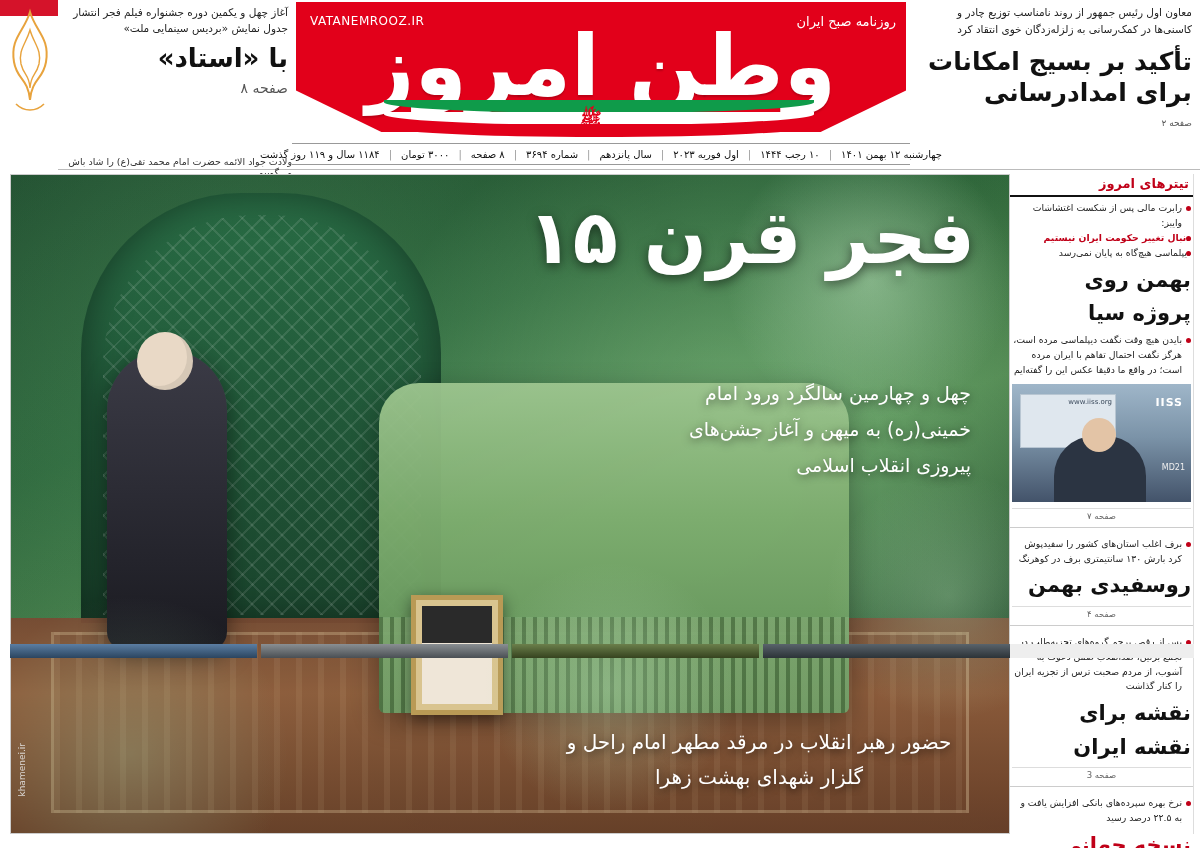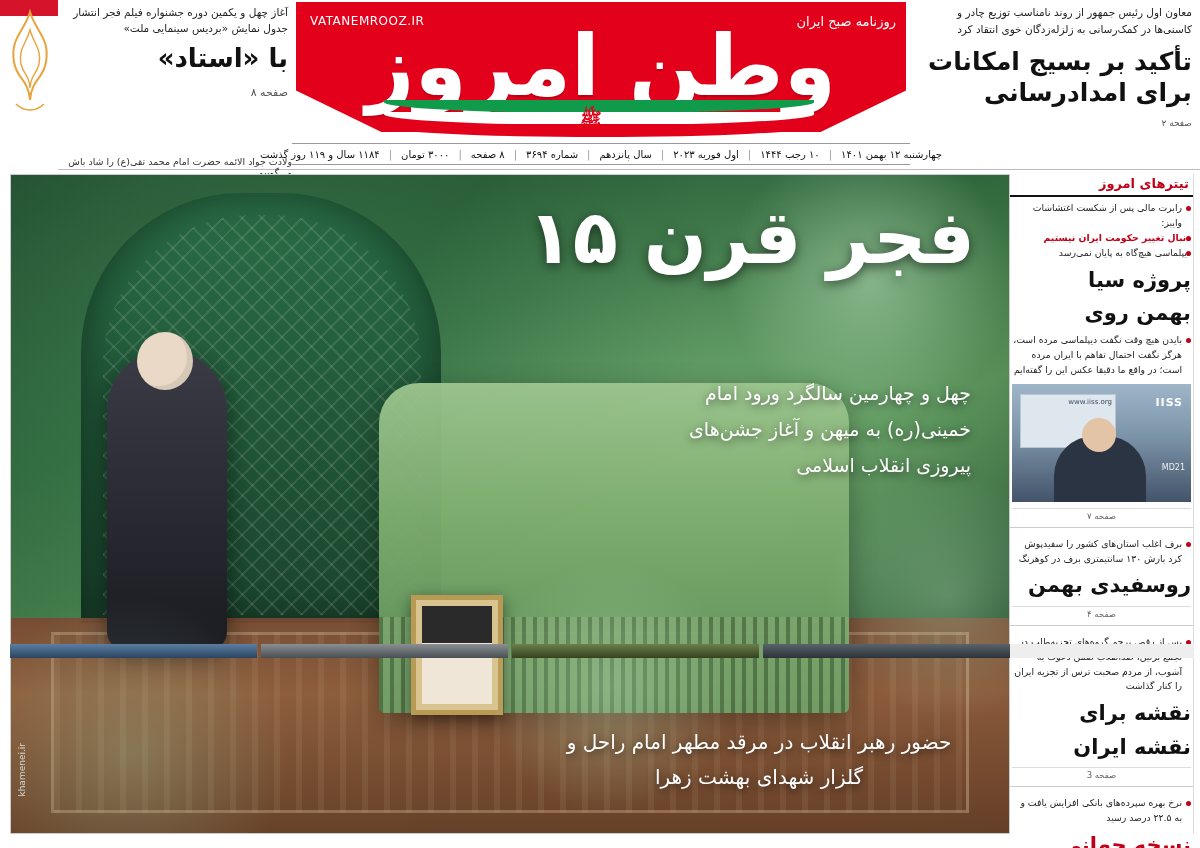--- a/index.html
+++ b/index.html
@@ -51,21 +51,21 @@
   }
   .top-left-box .kicker {
     font-size: 10.5px; color: #222; line-height: 1.55;
     margin-bottom: 6px;
   }
   .top-left-box .head {
     font-size: 26px; font-weight: bold; color: #111;
     line-height: 1.22; letter-spacing: -0.4px;
   }
   .top-left-box .pagenum {
-    margin-top: 12px; font-size: 11px; color: #555;
+    margin-top: 6px; font-size: 14px; color: #555;
   }
 
   .top-right-box {
     position: absolute; top: 4px; right: 8px;
     width: 270px; height: 150px;
     text-align: right; direction: rtl;
   }
   .top-right-box .kicker {
     font-size: 10.5px; color: #222; line-height: 1.6; margin-bottom: 8px;
   }
@@ -411,22 +411,22 @@
     <div class="photo-credit">khamenei.ir</div>
   </div>
 
   <div class="sidebar">
     <div class="sb-head">تیترهای امروز</div>
 
     <div class="sb-item">
       <div class="bullet-line">رابرت مالی پس از شکست اغتشاشات وایبز:</div>
       <div class="bullet-line red" style="padding-right:0;">دنبال تغییر حکومت ایران نیستیم</div>
       <div class="bullet-line" style="padding-right:0;">دیپلماسی هیچ‌گاه به پایان نمی‌رسد</div>
+      <div class="title">بهمن روی</div>
       <div class="title">پروژه سیا</div>
-      <div class="title">بهمن روی</div>
       <div class="bullet-line" style="margin-top:6px">بایدن هیچ وقت نگفت دیپلماسی مرده است، هرگز نگفت احتمال تفاهم با ایران مرده است؛ در واقع ما دقیقا عکس این را گفته‌ایم</div>
       <div class="sb-photo">
         <div class="screen">www.iiss.org</div>
         <div class="iiss">IISS</div>
         <div class="md21">MD21</div>
         <div class="person"></div>
       </div>
       <div class="pagenum">صفحه ۷</div>
     </div>
 

